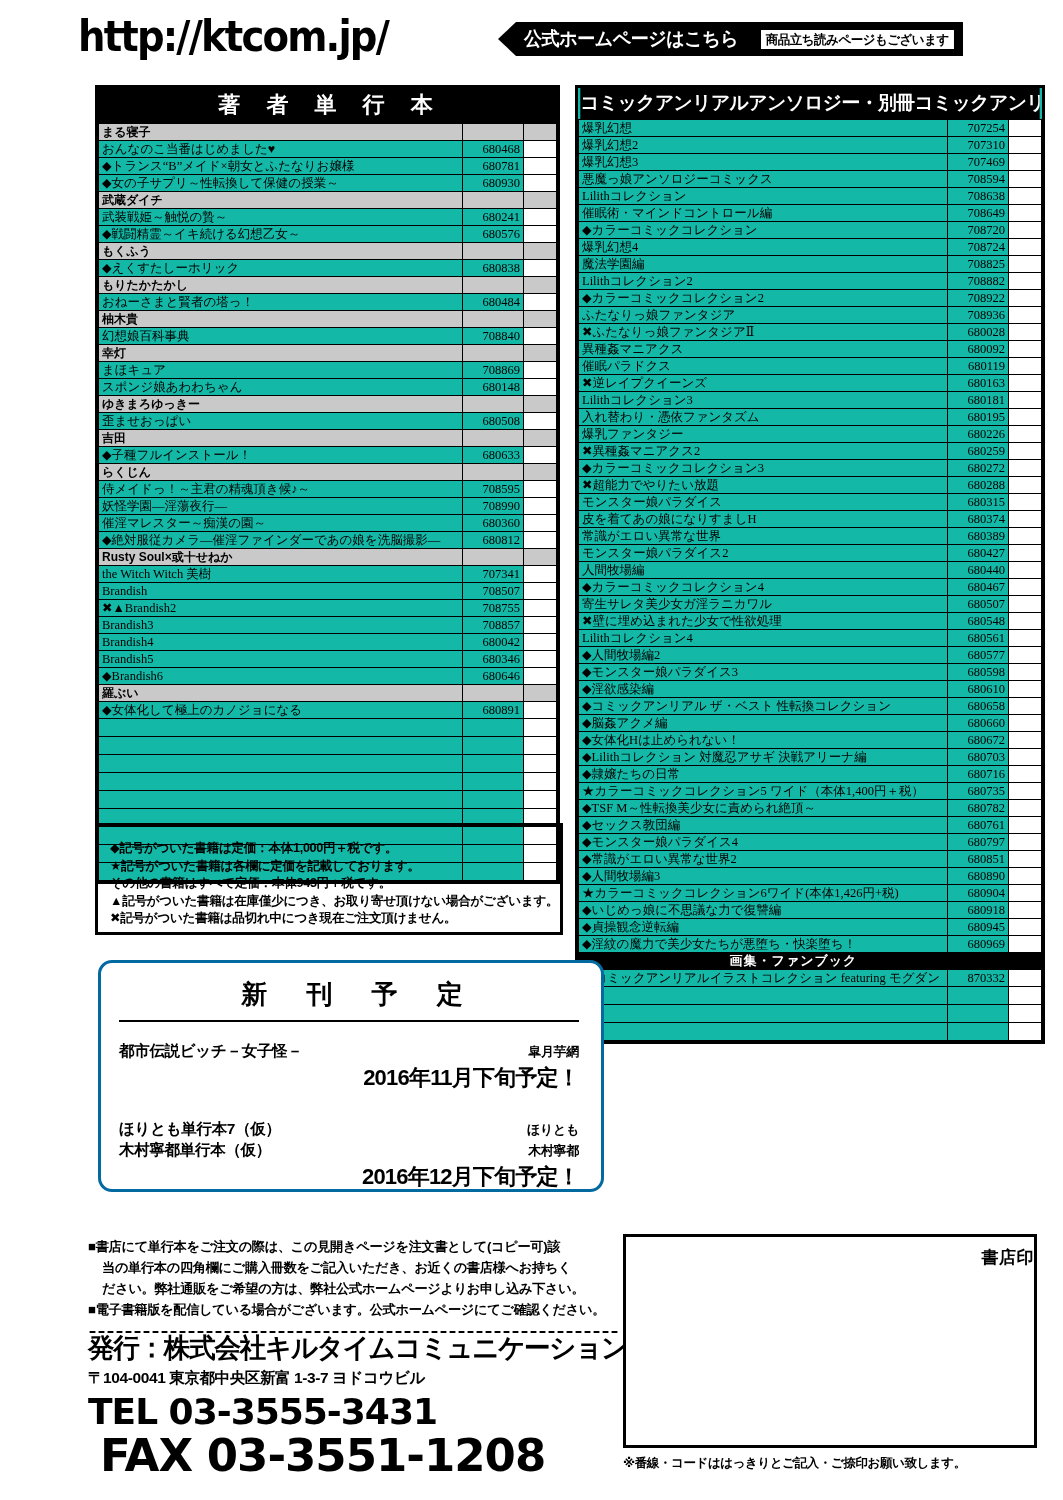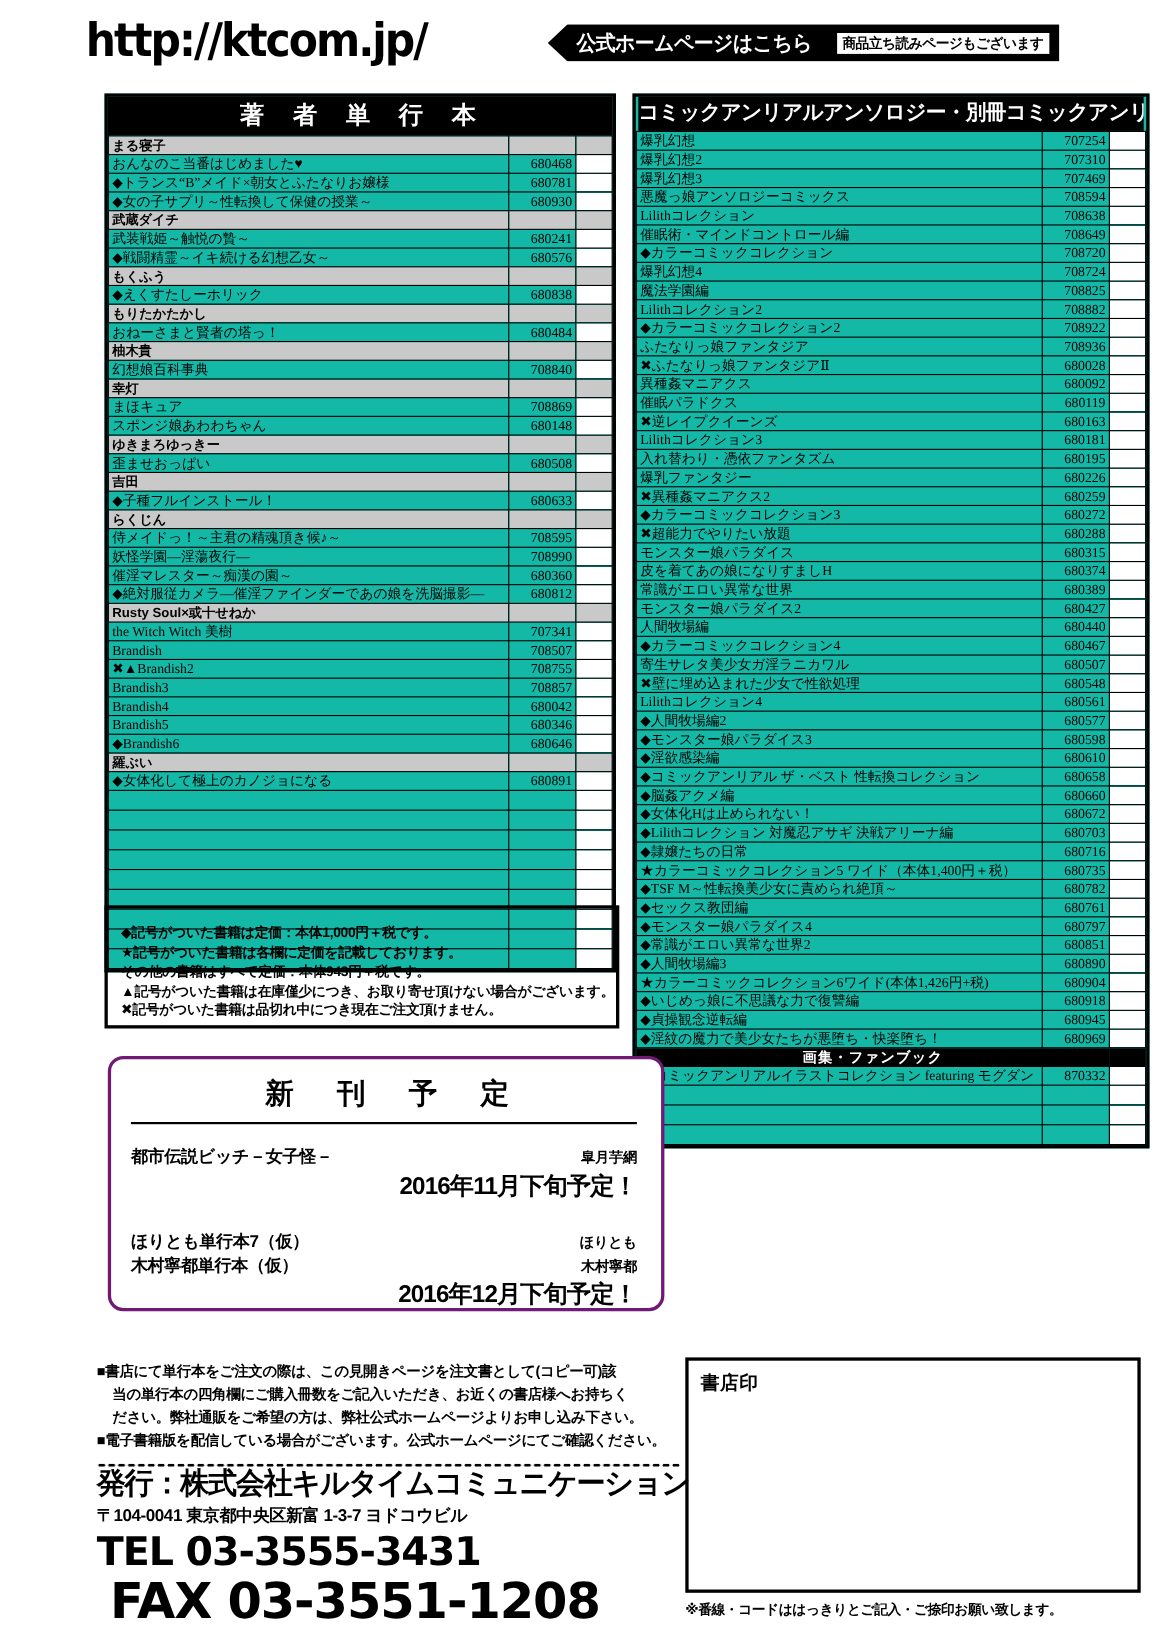--- a/index.html
+++ b/index.html
@@ -162,21 +162,21 @@
     white-space: nowrap;
   }
 
   
   #newreleases-box {
     position: absolute;
     left: 98px;
     top: 960px;
     width: 506px;
     height: 232px;
-    border: 3px solid #701a75;
+    border: 3px solid #0369a1;
     border-radius: 14px;
     box-sizing: border-box;
     background: #fff;
   }
   #nr-title {
     text-align: center;
     font-size: 26px;
     font-weight: bold;
     letter-spacing: 16px;
     padding: 14px 0 8px 18px;
@@ -277,20 +277,21 @@
     left: 623px;
     top: 1234px;
     width: 414px;
   }
   #stamp-box {
     border: 3px solid #000;
     box-sizing: border-box;
     width: 414px;
     height: 214px;
     padding: 9px 0 0 11px;
+    text-align: right;
   }
   #stamp-label {
     font-size: 17px;
     font-weight: bold;
     letter-spacing: 0.5px;
   }
   #stamp-note {
     margin-top: 7px;
     font-size: 12.5px;
     font-weight: bold;

